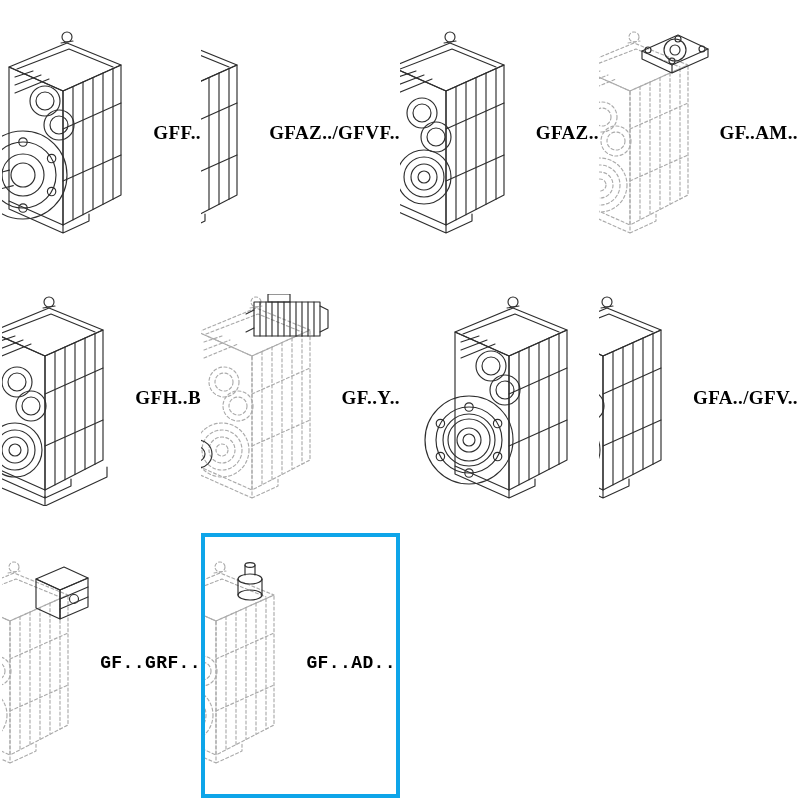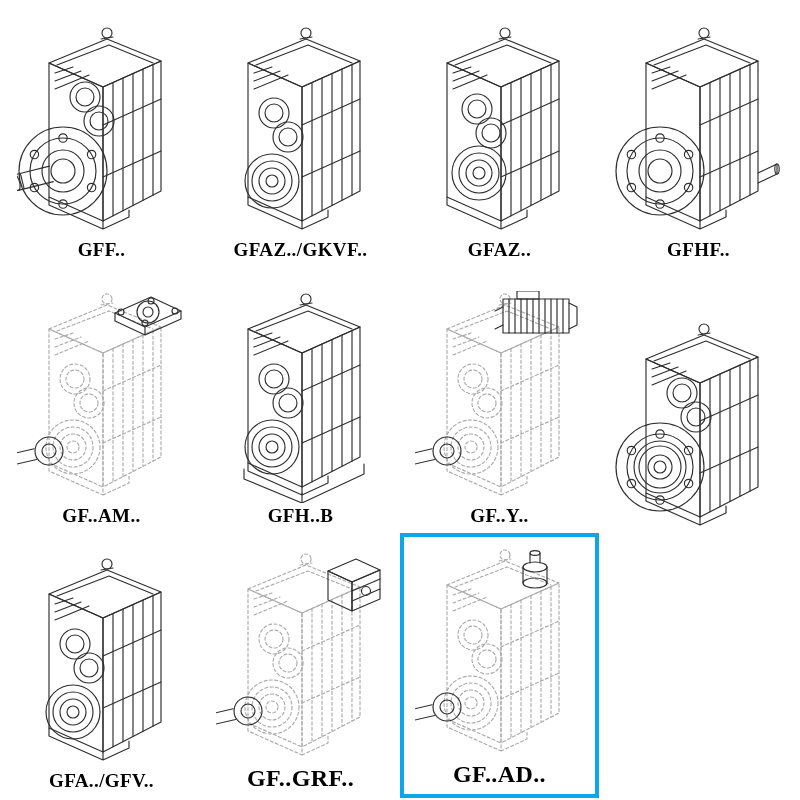--- a/index.html
+++ b/index.html
@@ -4,31 +4,31 @@
 <style>
   html,body { margin:0; padding:0; background:#ffffff; }
   body { font-family:"Liberation Serif", serif; }
   .page { width:800px; height:800px; box-sizing:border-box; background:#fff; }
   .grid {
     width:100%; height:100%; box-sizing:border-box;
     display:grid; grid-template-columns:repeat(4,1fr); grid-template-rows:repeat(3,1fr);
     padding:2px;
   }
   .cell {
-    margin:0; display:flex; flex-direction:column;
+    margin:0; display:flex; flex-direction:row;
     align-items:center; justify-content:flex-end;
     overflow:hidden; box-sizing:border-box;
   }
   .cell.boxed { border:4px solid #0ea5e9; }
   .drawing { width:182px; height:212px; color:#2e2e2e; flex:0 0 auto; }
   .label {
     font-weight:bold; font-size:19px; color:#000;
     letter-spacing:0.4px; line-height:1; padding:3px 0 8px; white-space:nowrap;
   }
-  .label.lg { font-size:24px; }
+  .label.lg { font-size:18px;font-family:Liberation Mono, monospace; }
   .ghost { color:#ababab; }
   .ghost use { stroke-dasharray:3 2.4; }
   .defs-holder { position:absolute; width:0; height:0; overflow:hidden; }
 </style>
 </head>
 <body>
 
 <svg class="defs-holder" aria-hidden="true">
   <defs>
     <symbol id="sym-housing" viewBox="0 0 170 212">
@@ -174,40 +174,32 @@
       </svg>
       <figcaption class="label">GFF..</figcaption>
     </figure>
 
     <figure class="cell">
       <svg class="drawing" viewBox="0 0 170 212">
         <use href="#sym-housing"></use>
         <use href="#sym-topcircles"></use>
         <use href="#sym-hollow"></use>
       </svg>
-      <figcaption class="label">GFAZ../GKVF..</figcaption>
+      <figcaption class="label">GFAZ../GFVF..</figcaption>
     </figure>
 
     <figure class="cell">
       <svg class="drawing" viewBox="0 0 170 212">
         <use href="#sym-housing"></use>
         <use href="#sym-topcircles" transform="translate(4,-4)"></use>
         <use href="#sym-hollow" transform="translate(8,-8)"></use>
       </svg>
       <figcaption class="label">GFAZ..</figcaption>
     </figure>
 
-    <figure class="cell">
-      <svg class="drawing" viewBox="0 0 170 212">
-        <use href="#sym-housing"></use>
-        <use href="#sym-flange"></use>
-        <use href="#sym-sidestub"></use>
-      </svg>
-      <figcaption class="label">GFHF..</figcaption>
-    </figure>
 
 
     <figure class="cell">
       <svg class="drawing" viewBox="0 0 170 212">
         <g class="ghost">
           <use href="#sym-housing"></use>
           <use href="#sym-topcircles"></use>
           <use href="#sym-hollow"></use>
         </g>
         <use href="#sym-am" transform="translate(0,-4)"></use>

